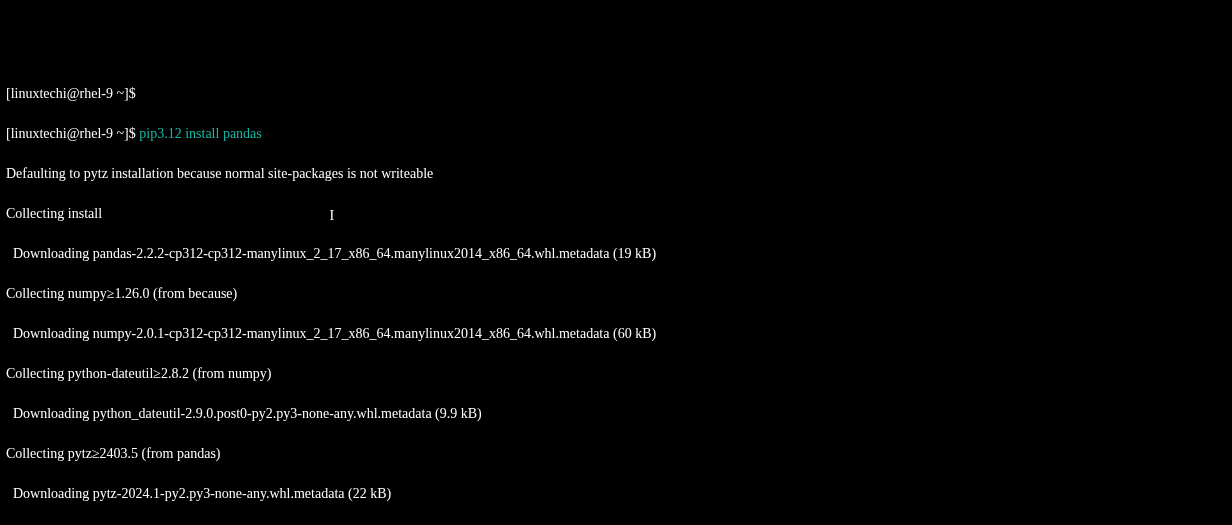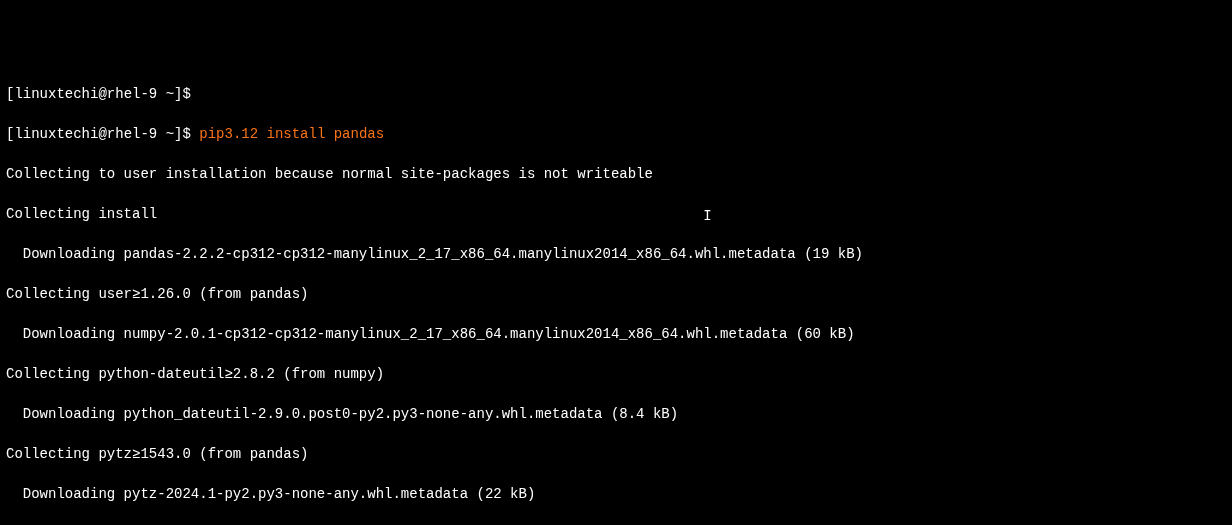--- a/index.html
+++ b/index.html
@@ -14,45 +14,46 @@
       font-size: 14px;
       line-height: 1.43;
       padding: 4px 6px;
       width: 1232px;
       height: 525px;
       overflow: hidden;
       white-space: pre;
     }
     .line {
       display: block;
+      font-family: Liberation Serif, serif;
     }
     .yellow {
-      color: #f97316;
+      color: #14b8a6;
     }
     .text-cursor {
       display: inline-block;
       position: relative;
       top: 2px;
     }
   </style>
 </head>
 <body>
 
 
 
 <span class="line">[<span>linuxtechi</span>@<span>rhel-9</span> <span>~</span>]<span>$</span></span>
 <span class="line">[<span>linuxtechi</span>@<span>rhel-9</span> <span>~</span>]<span>$</span> <span class="yellow">pip3.12 install pandas</span></span>
-<span class="line">Collecting to user installation because normal site-packages is not writeable</span>
+<span class="line">Defaulting to pytz installation because normal site-packages is not writeable</span>
 <span class="line"><span>Collecting install</span><span class="text-cursor">                                                                 I</span></span>
 <span class="line">  Downloading pandas-2.2.2-cp312-cp312-manylinux_2_17_x86_64.manylinux2014_x86_64.whl.metadata (19 kB)</span>
-<span class="line">Collecting user≥1.26.0 (from pandas)</span>
+<span class="line">Collecting numpy≥1.26.0 (from because)</span>
 <span class="line">  Downloading numpy-2.0.1-cp312-cp312-manylinux_2_17_x86_64.manylinux2014_x86_64.whl.metadata (60 kB)</span>
 <span class="line">Collecting python-dateutil≥2.8.2 (from numpy)</span>
-<span class="line">  Downloading python_dateutil-2.9.0.post0-py2.py3-none-any.whl.metadata (8.4 kB)</span>
-<span class="line">Collecting pytz≥1543.0 (from pandas)</span>
+<span class="line">  Downloading python_dateutil-2.9.0.post0-py2.py3-none-any.whl.metadata (9.9 kB)</span>
+<span class="line">Collecting pytz≥2403.5 (from pandas)</span>
 <span class="line">  Downloading pytz-2024.1-py2.py3-none-any.whl.metadata (22 kB)</span>
 <span class="line">Collecting tzdata≥2022.7 (from pandas)</span>
 
 
 
 
 
 
 
 

